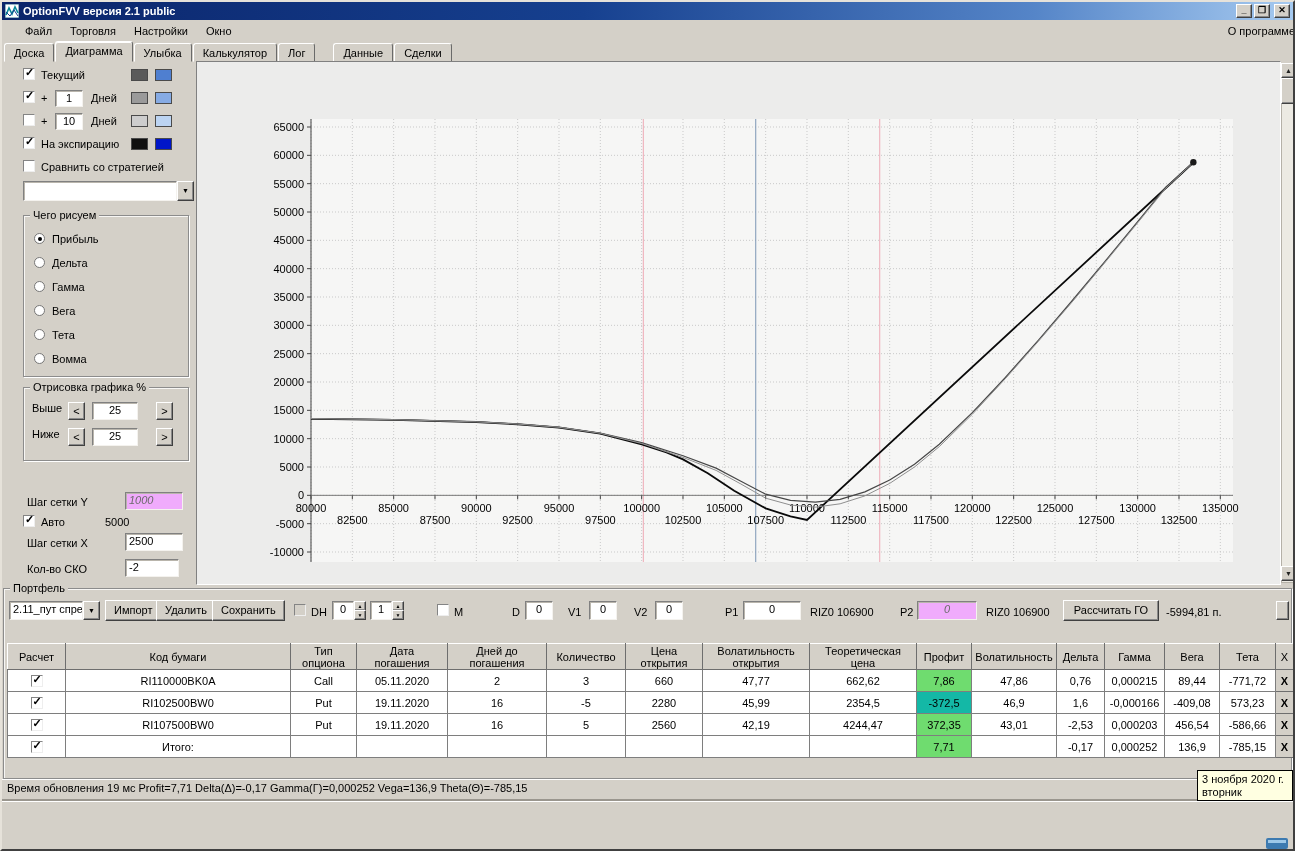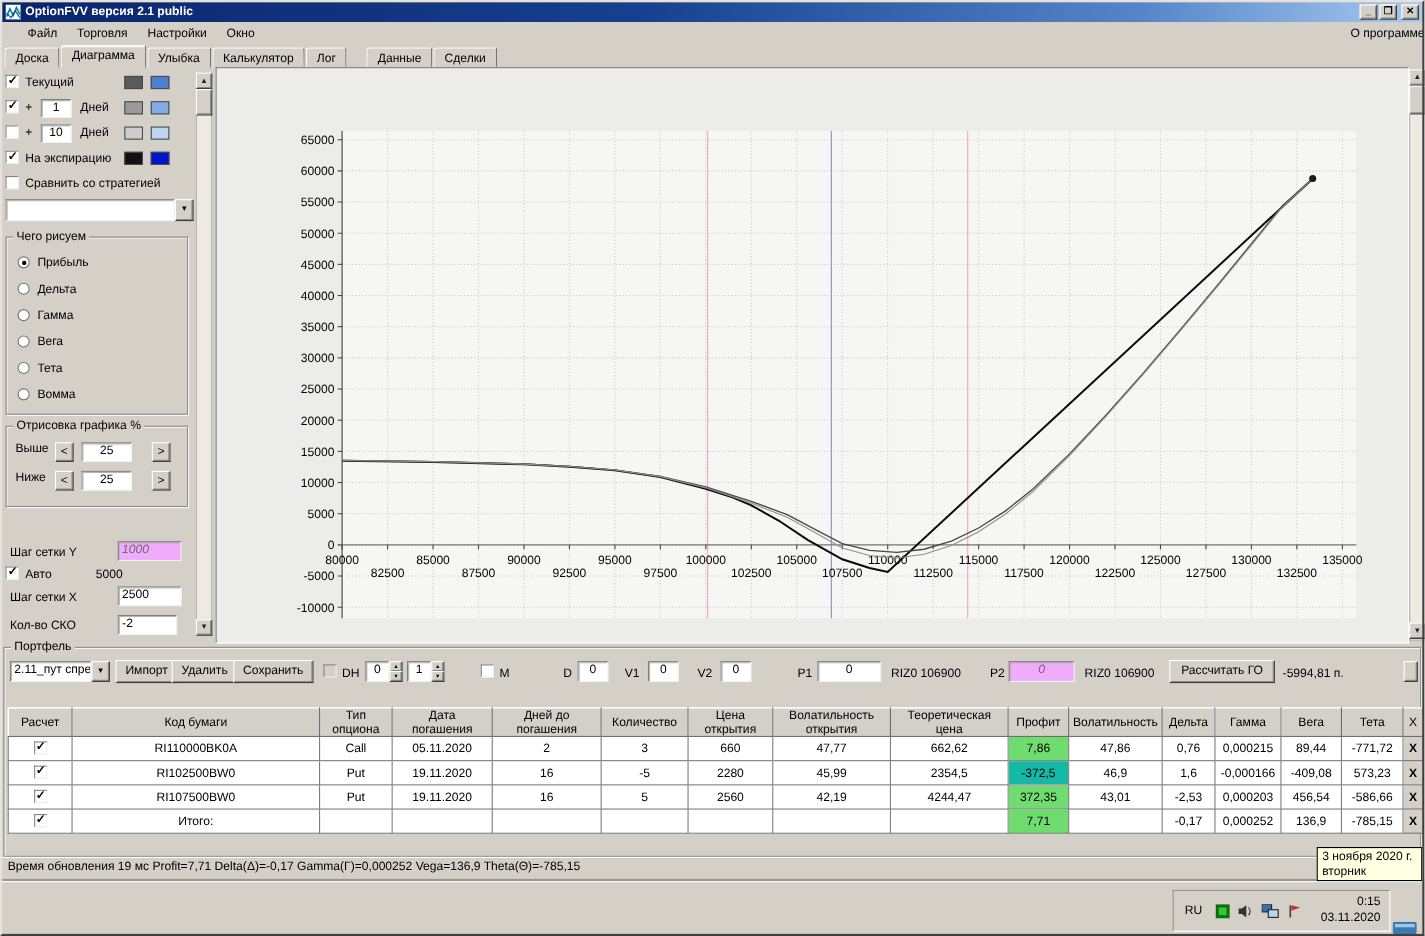--- a/index.html
+++ b/index.html
@@ -34,21 +34,21 @@
   .swatch{position:absolute;top:1px;width:17px;height:12px;border:1px solid #4a4a4a;}
   .group{position:absolute;border:1px solid #8c8c8c;box-shadow:inset 1px 1px 0 rgba(255,255,255,.8),1px 1px 0 #fff;}
   .legend{position:absolute;top:-7px;left:6px;background:#d4d0c8;padding:0 3px;white-space:nowrap;}
   .srow{position:absolute;left:0;width:178px;height:20px;}
   .srow .cb{position:absolute;}
   .rrow{position:absolute;left:0;width:100%;height:22px;}
   .sb-track{background:#eceae3;border:1px solid #b5b1a8;}
   .sbtn{position:absolute;width:15px;height:15px;background:#d4d0c8;border:1px solid;border-color:#fff #404040 #404040 #fff;box-shadow:inset -1px -1px 0 #8a8a8a;font-size:7px;text-align:center;line-height:13px;color:#222;}
 
   
-  .sidebar{left:1px;top:63px;width:218px;height:522px;}
+  .sidebar{left:19px;top:63px;width:218px;height:522px;}
   .chartpanel{left:196px;top:61px;width:1085px;height:524px;background:#ececeb;border:1px solid;border-color:#808080 #fff #fff #808080;}
   .charttitle{position:absolute;top:24px;left:0;width:100%;text-align:center;font-size:12px;}
 
   
   .pgroup{left:3px;top:588px;width:1289px;height:191px;border:1px solid #8c8c8c;box-shadow:inset 1px 1px 0 rgba(255,255,255,.8),1px 1px 0 #fff;}
   .tlabel{position:absolute;top:14px;line-height:18px;}
   .tbtn{position:absolute;top:11px;height:21px;line-height:19px;padding:0 8px;}
   .tinput{position:absolute;top:12px;height:19px;text-align:center;}
   .spin{position:absolute;top:12px;width:34px;height:19px;}
   .spin .val{position:absolute;left:0;top:0;width:22px;height:19px;text-align:center;}
@@ -518,38 +518,17 @@
 </div>
 
 <div class="abs statusbar">Время обновления 19 мс  Profit=7,71 Delta(Δ)=-0,17 Gamma(Γ)=0,000252 Vega=136,9 Theta(Θ)=-785,15</div>
 
 <div class="abs tooltip">
   <div>3 ноября 2020 г.</div>
   <div>вторник</div>
 </div>
 
 <div class="abs taskbar">
-  <div class="tray">
-    <span class="trayicon" style="left:10px">RU</span>
-    <svg class="trayicon" style="left:38px" width="13" height="13">
-        <rect x="0" y="0" width="13" height="13" fill="#0d6e0d"></rect>
-        <rect x="3" y="3" width="7" height="7" fill="#32c832"></rect>
-      </svg>
-    <svg class="trayicon" style="left:58px" width="14" height="13">
-        <polygon points="1,4 4,4 8,1 8,12 4,9 1,9" fill="#333"></polygon>
-        <path d="M10 3 q3 3.5 0 7" stroke="#333" fill="none"></path>
-      </svg>
-    <svg class="trayicon" style="left:80px" width="16" height="13">
-        <rect x="0" y="0" width="9" height="7" fill="#3a6ea5" stroke="#222"></rect>
-        <rect x="6" y="5" width="9" height="7" fill="#b8d4ee" stroke="#222"></rect>
-      </svg>
-    <svg class="trayicon" style="left:104px" width="12" height="13">
-        <line x1="2" y1="1" x2="2" y2="12" stroke="#444" stroke-width="1.5"></line>
-        <polygon points="3,1 11,3 3,6" fill="#c03030"></polygon>
-      </svg>
-    <div style="position:absolute;left:122px;top:4px;width:66px;text-align:right">0:15</div>
-    <div style="position:absolute;left:122px;top:18px;width:66px;text-align:right">03.11.2020</div>
-  </div>
   <svg style="position:absolute;left:1266px;top:36px" width="22" height="11">
       <rect x="0" y="0" width="22" height="11" rx="2" fill="#3d7ab0"></rect>
       <rect x="2" y="2" width="18" height="3" fill="#9ec8e8"></rect>
     </svg>
 </div>
 
 </body></html>

